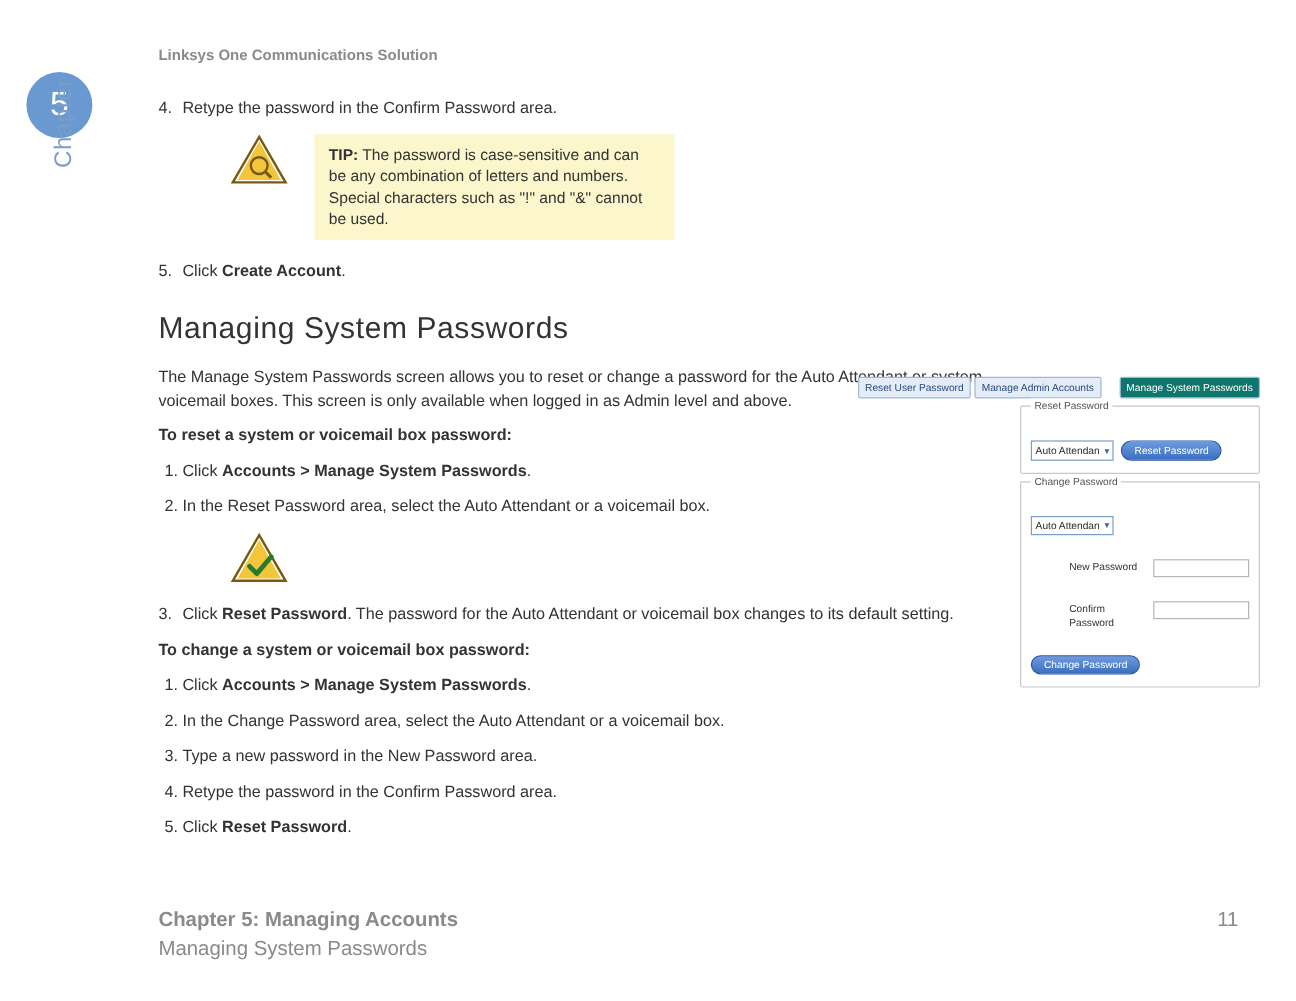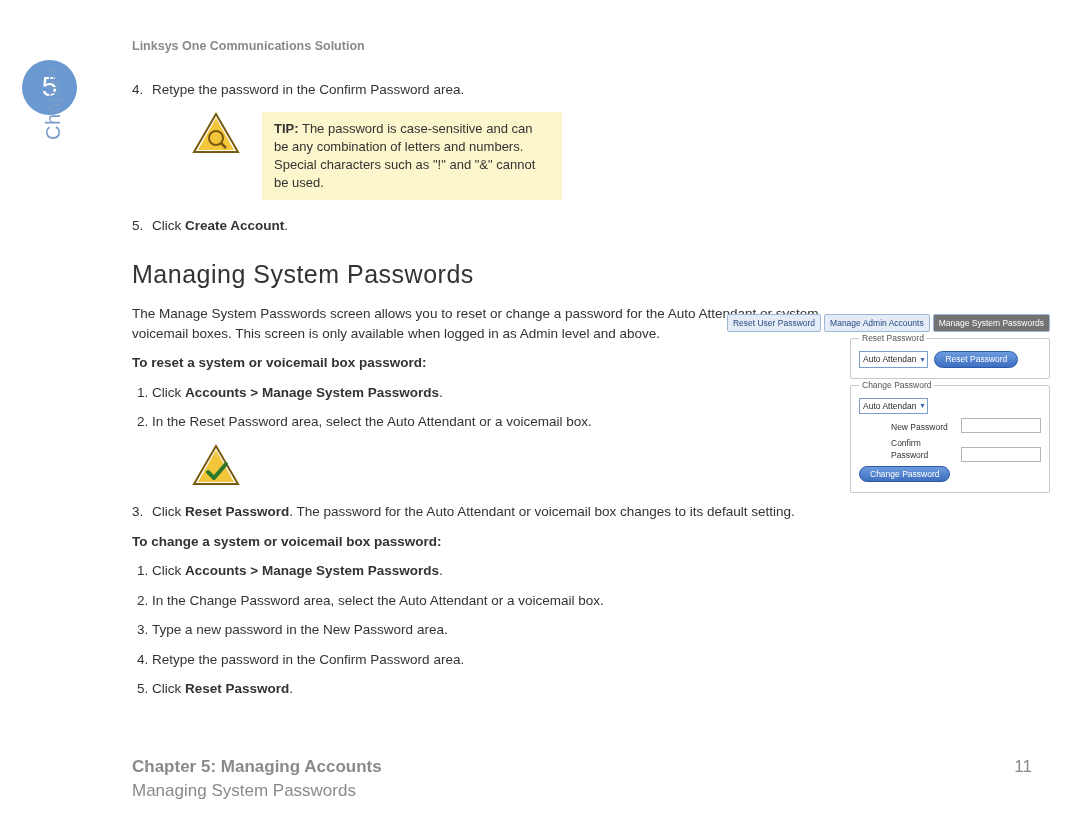--- a/index.html
+++ b/index.html
@@ -33,24 +33,24 @@
   .footer-row{display:flex;justify-content:space-between;}
   .footer-left .l1{font-weight:600;}
   .footer-left .l2{font-weight:400;}
   
   .ui-panel{position:absolute;right:30px;top:310px;width:380px;font-family:Verdana,Arial,sans-serif;font-size:9px;color:#2a2a2a;}
   .ui-tabs-row{display:flex;gap:3px;border-bottom:1px solid #9fb7d6;padding-bottom:0;margin-bottom:4px;}
   .ui-tab{padding:2px 6px;background:#e4ecf7;border:1px solid #9fb7d6;border-bottom:none;border-radius:2px 2px 0 0;font-size:8.5px;color:#2a4a80;}
   .ui-tab.active{background:#3a66b8;color:#fff;}
   .ui-subtabs{display:flex;gap:3px;margin:4px 0 6px 0;justify-content:flex-end;flex-wrap:wrap;}
   .ui-subtab{padding:2px 5px;background:#e4ecf7;border:1px solid #9fb7d6;border-radius:2px;font-size:8.5px;color:#2a4a80;white-space:nowrap;}
-  .ui-subtab.active{background:#737373;color:#fff;}
+  .ui-subtab.active{background:#0f766e;color:#fff;margin-left:12px;}
   .ui-group{border:1px solid #c8c8c8;border-radius:2px;padding:8px 8px 10px;margin-bottom:6px;position:relative;}
   .ui-group-title{position:absolute;top:-7px;left:8px;background:#fff;padding:0 3px;font-size:8.5px;color:#555;}
-  .ui-field-row{display:flex;align-items:flex-end;gap:6px;margin-top:4px;}
+  .ui-field-row{display:flex;align-items:flex-start;gap:6px;margin-top:20px;}
   .ui-field-label{width:90px;font-size:8.5px;color:#333;padding-left:32px;}
   .ui-select{border:1px solid #7a9dca;background:#fff;font-size:8.5px;padding:1px 3px;display:flex;align-items:center;gap:4px;}
   .ui-select .chev{font-size:8px;color:#3a66b8;}
   .ui-input{border:1px solid #b6b6b6;background:#fff;height:13px;width:110px;}
   .pill-button{background:linear-gradient(#6d9be0,#3d6fc0);color:#fff;border-radius:9px;padding:2px 10px;font-size:8.5px;border:1px solid #2a5aa8;display:inline-block;line-height:1.2;}
   
 </style>
 </head>
 <body>
 

